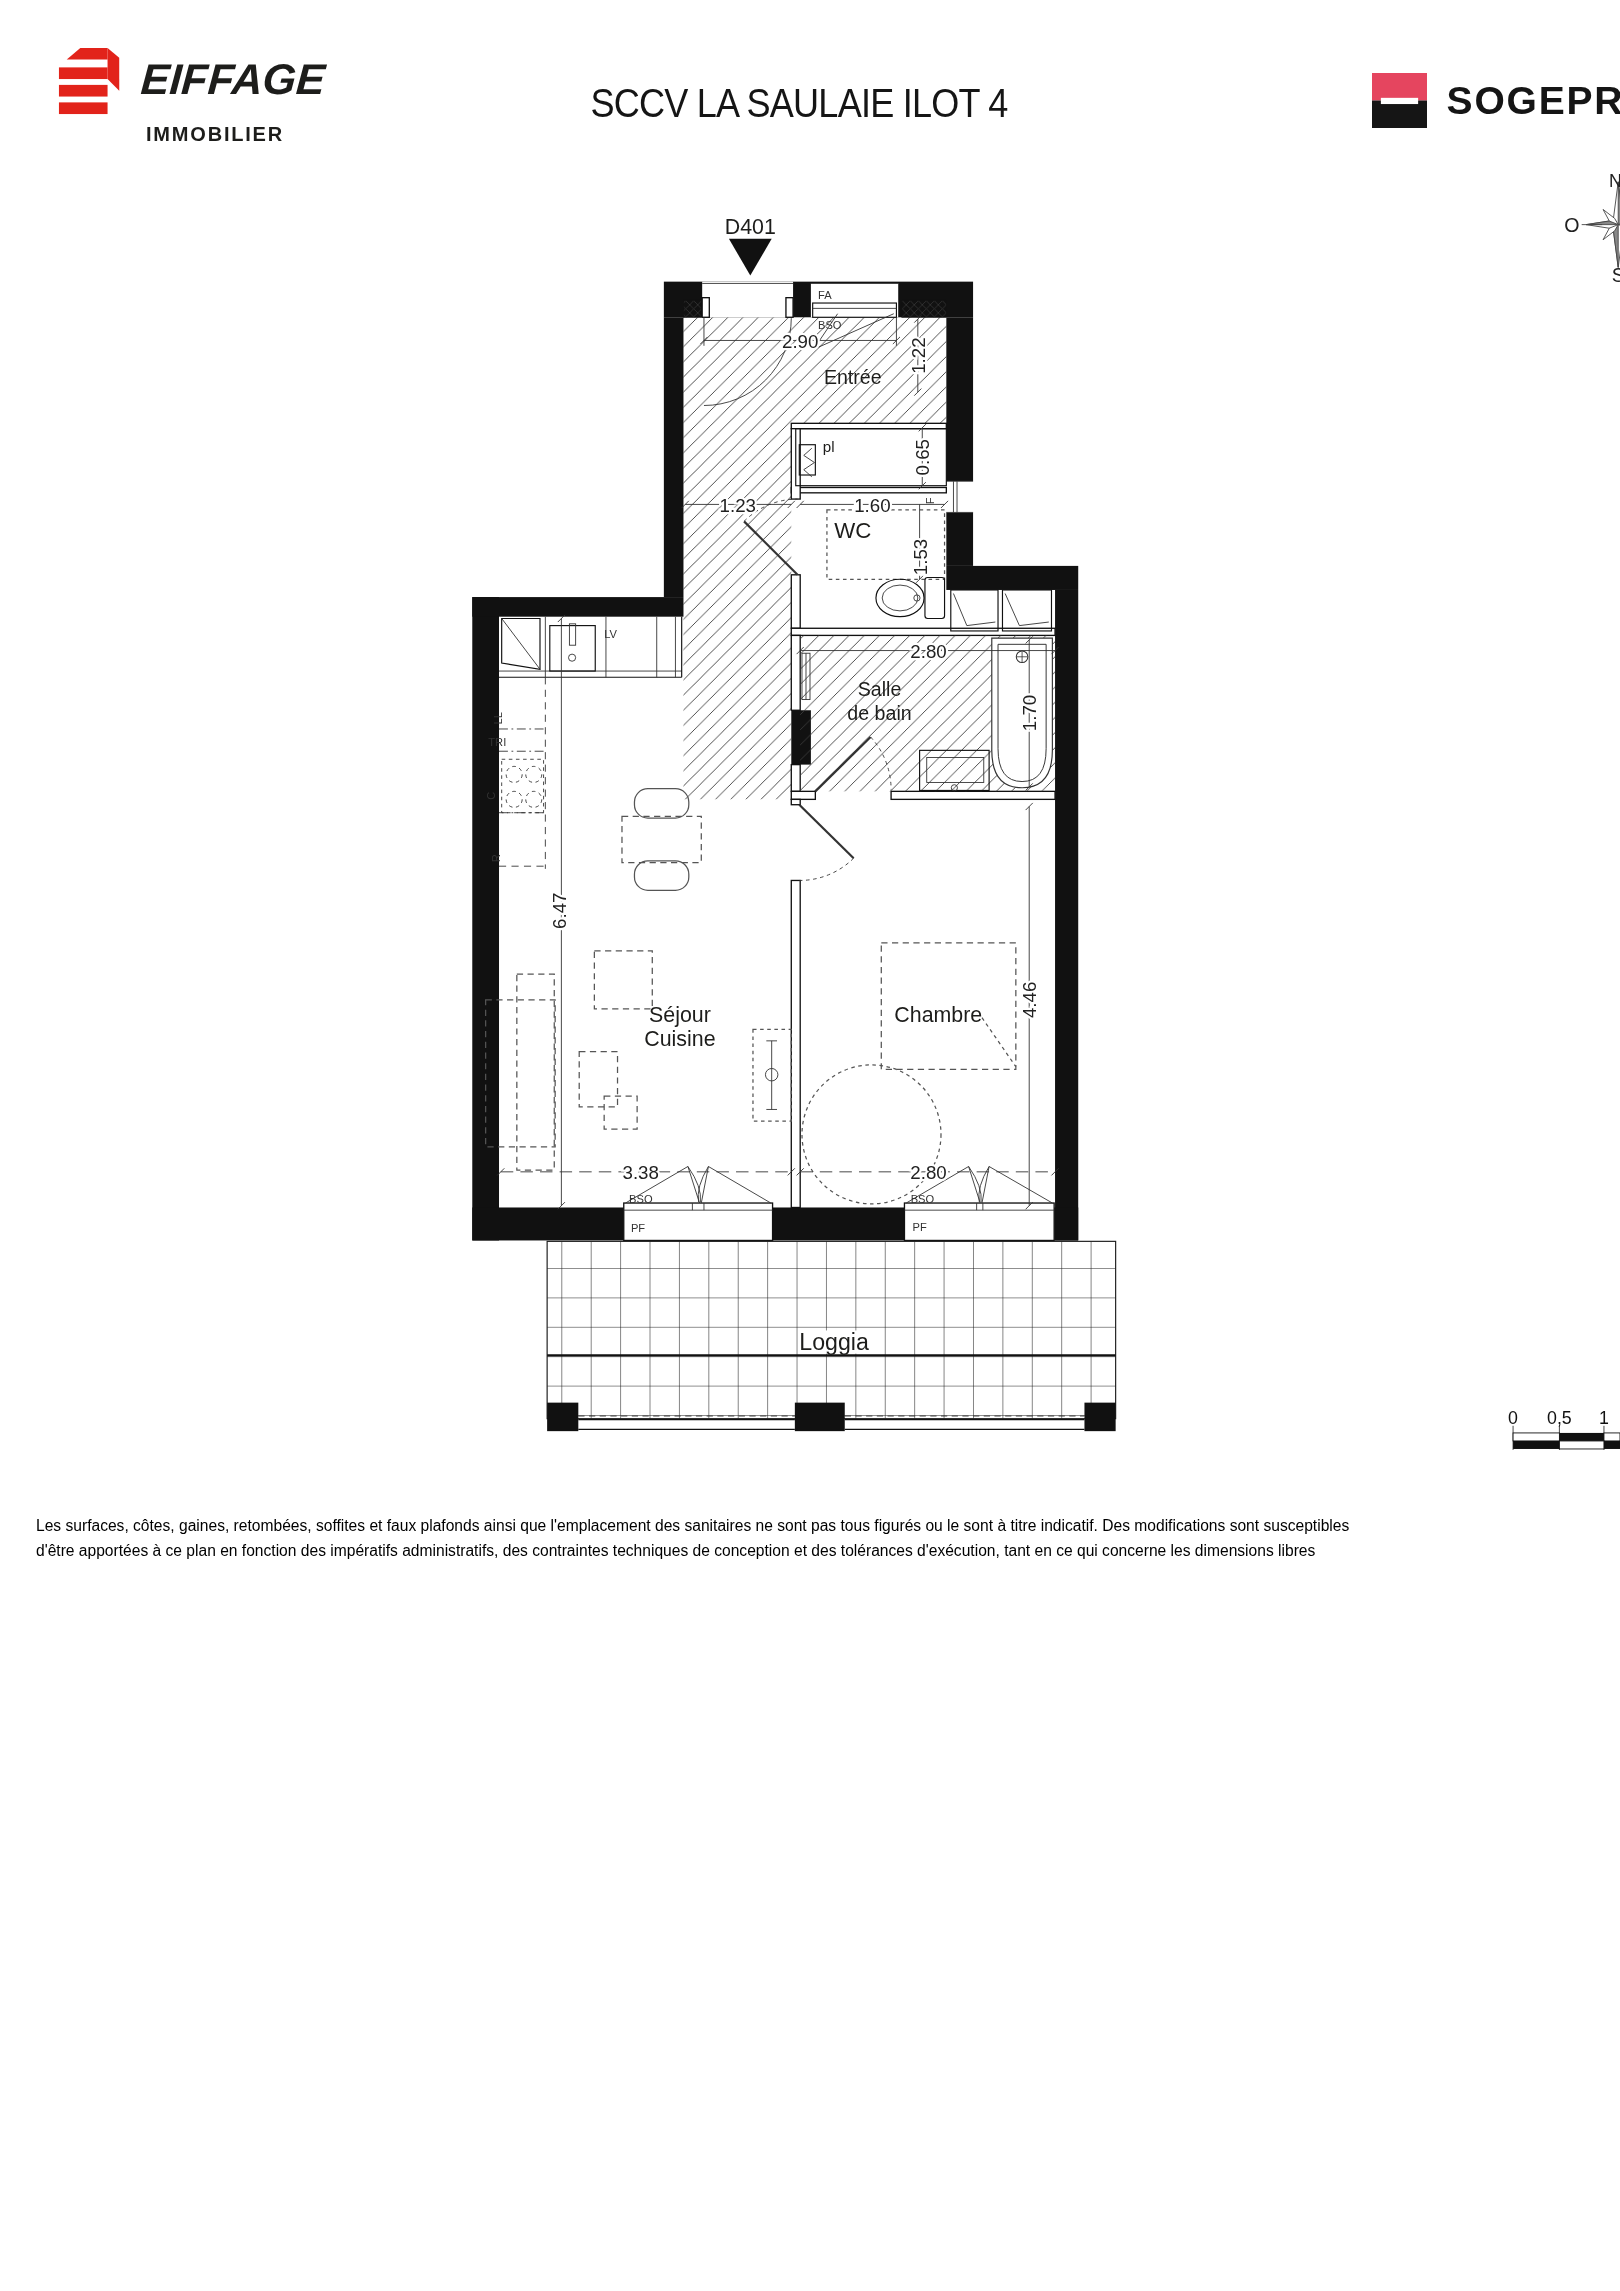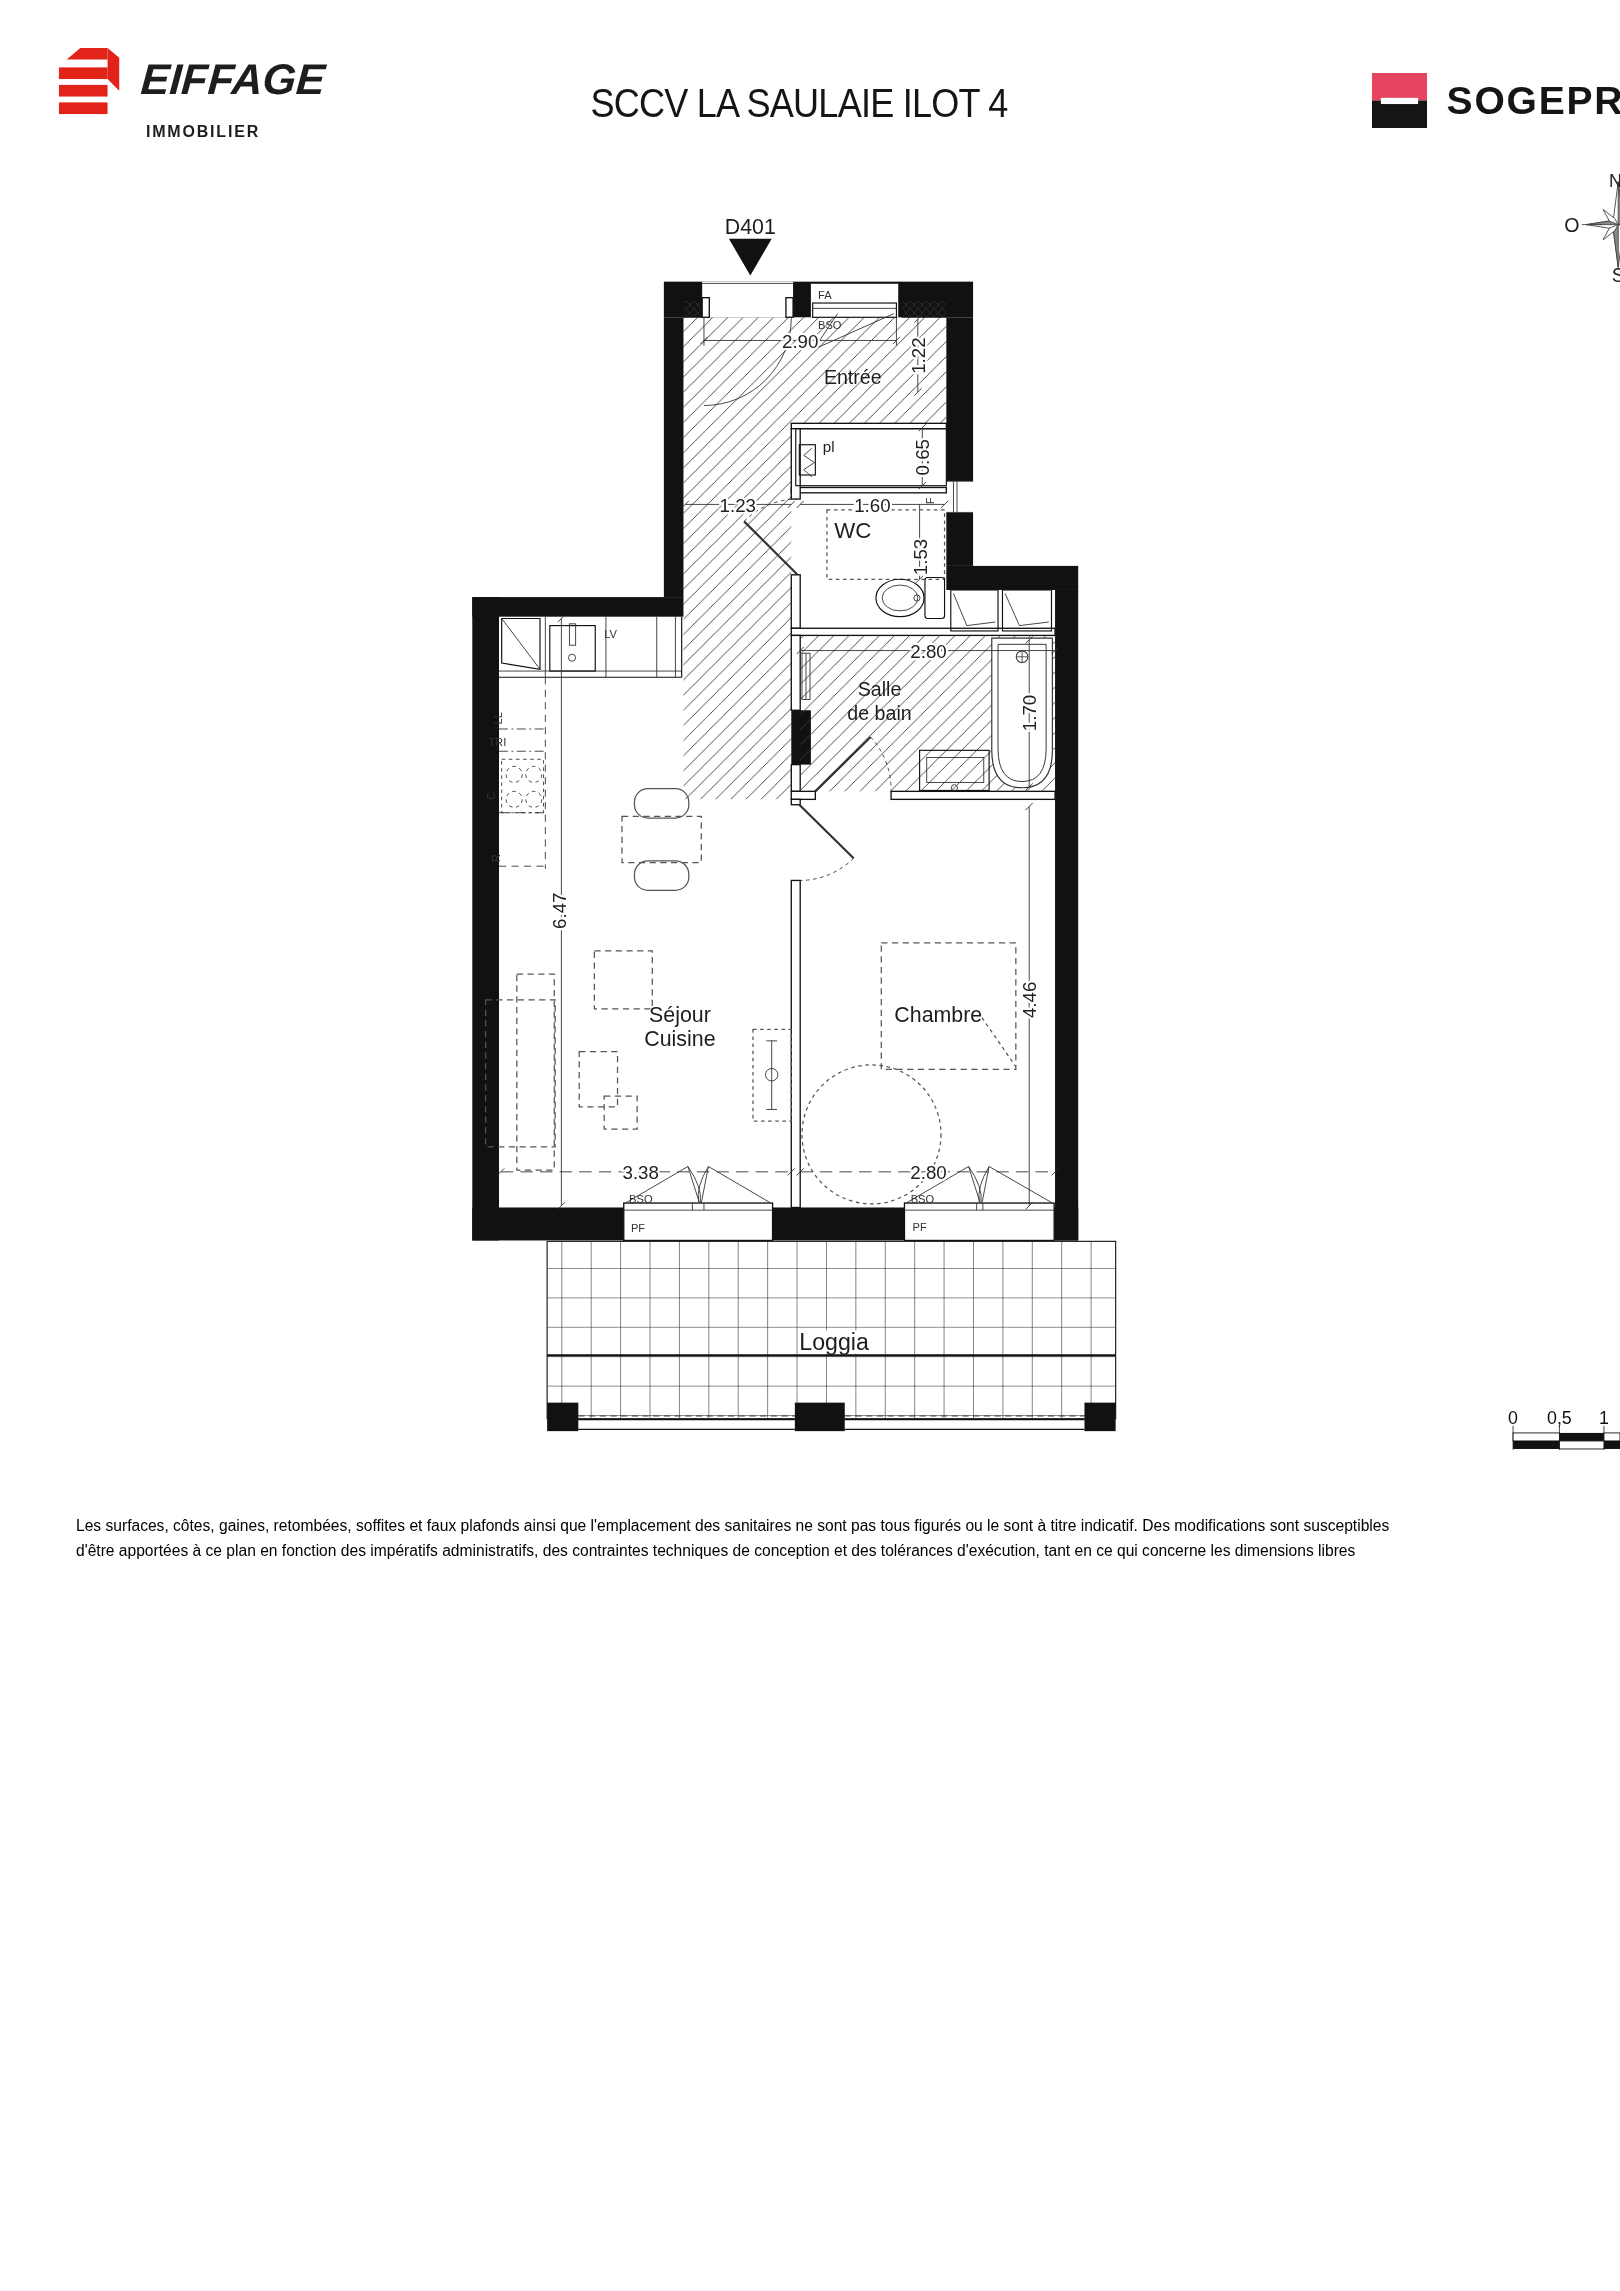--- a/index.html
+++ b/index.html
@@ -4,28 +4,28 @@
 <style>
   html,body{margin:0;padding:0;}
   body{
     width:1620px;height:2292px;position:relative;overflow:hidden;
     background:#ffffff;font-family:"Liberation Sans",sans-serif;color:#1d1d1b;
   }
   .abs{position:absolute;}
   
   #eiffage-wordmark{left:141px;top:55px;font-size:43px;font-weight:bold;font-style:italic;
     letter-spacing:0px;transform:skewX(-4deg);white-space:nowrap;}
-  #eiffage-sub{left:146px;top:123px;font-size:16px;font-weight:bold;letter-spacing:1.8px;white-space:nowrap;}
+  #eiffage-sub{left:146px;top:123px;font-size:20px;font-weight:bold;letter-spacing:1.8px;white-space:nowrap;}
   #page-title{left:799px;top:80px;transform:translateX(-50%) scaleX(0.88);transform-origin:center;
     font-size:41px;letter-spacing:-0.9px;white-space:nowrap;color:#151515;}
   #partner{left:1372px;top:73px;display:flex;align-items:center;white-space:nowrap;}
   #partner-name{margin-left:19.6px;font-size:39px;font-weight:bold;letter-spacing:1.8px;color:#151515;}
   
   #disclaimer{left:36px;top:1513px;width:1584px;font-size:15.6px;line-height:25px;color:#000;}
-  #disclaimer div{white-space:nowrap;overflow:hidden;margin-left:40px;}
+  #disclaimer div{white-space:nowrap;overflow:hidden;}
   
   svg text{font-family:"Liberation Sans",sans-serif;}
   .dim{fill:#222;font-size:21px;text-anchor:middle;paint-order:stroke;stroke:#fff;stroke-width:5px;}
   .room{fill:#1d1d1b;text-anchor:middle;}
   .sm{fill:#333;font-size:12.5px;}
   .ln{stroke:#333;stroke-width:1;fill:none;}
   .thin{stroke:#111;stroke-width:1.3;fill:none;}
   .pw{fill:#fff;stroke:#111;stroke-width:1.5;}
   .fur{stroke:#555;stroke-width:1.4;fill:none;}
   .dash{stroke-dasharray:7 5;}

